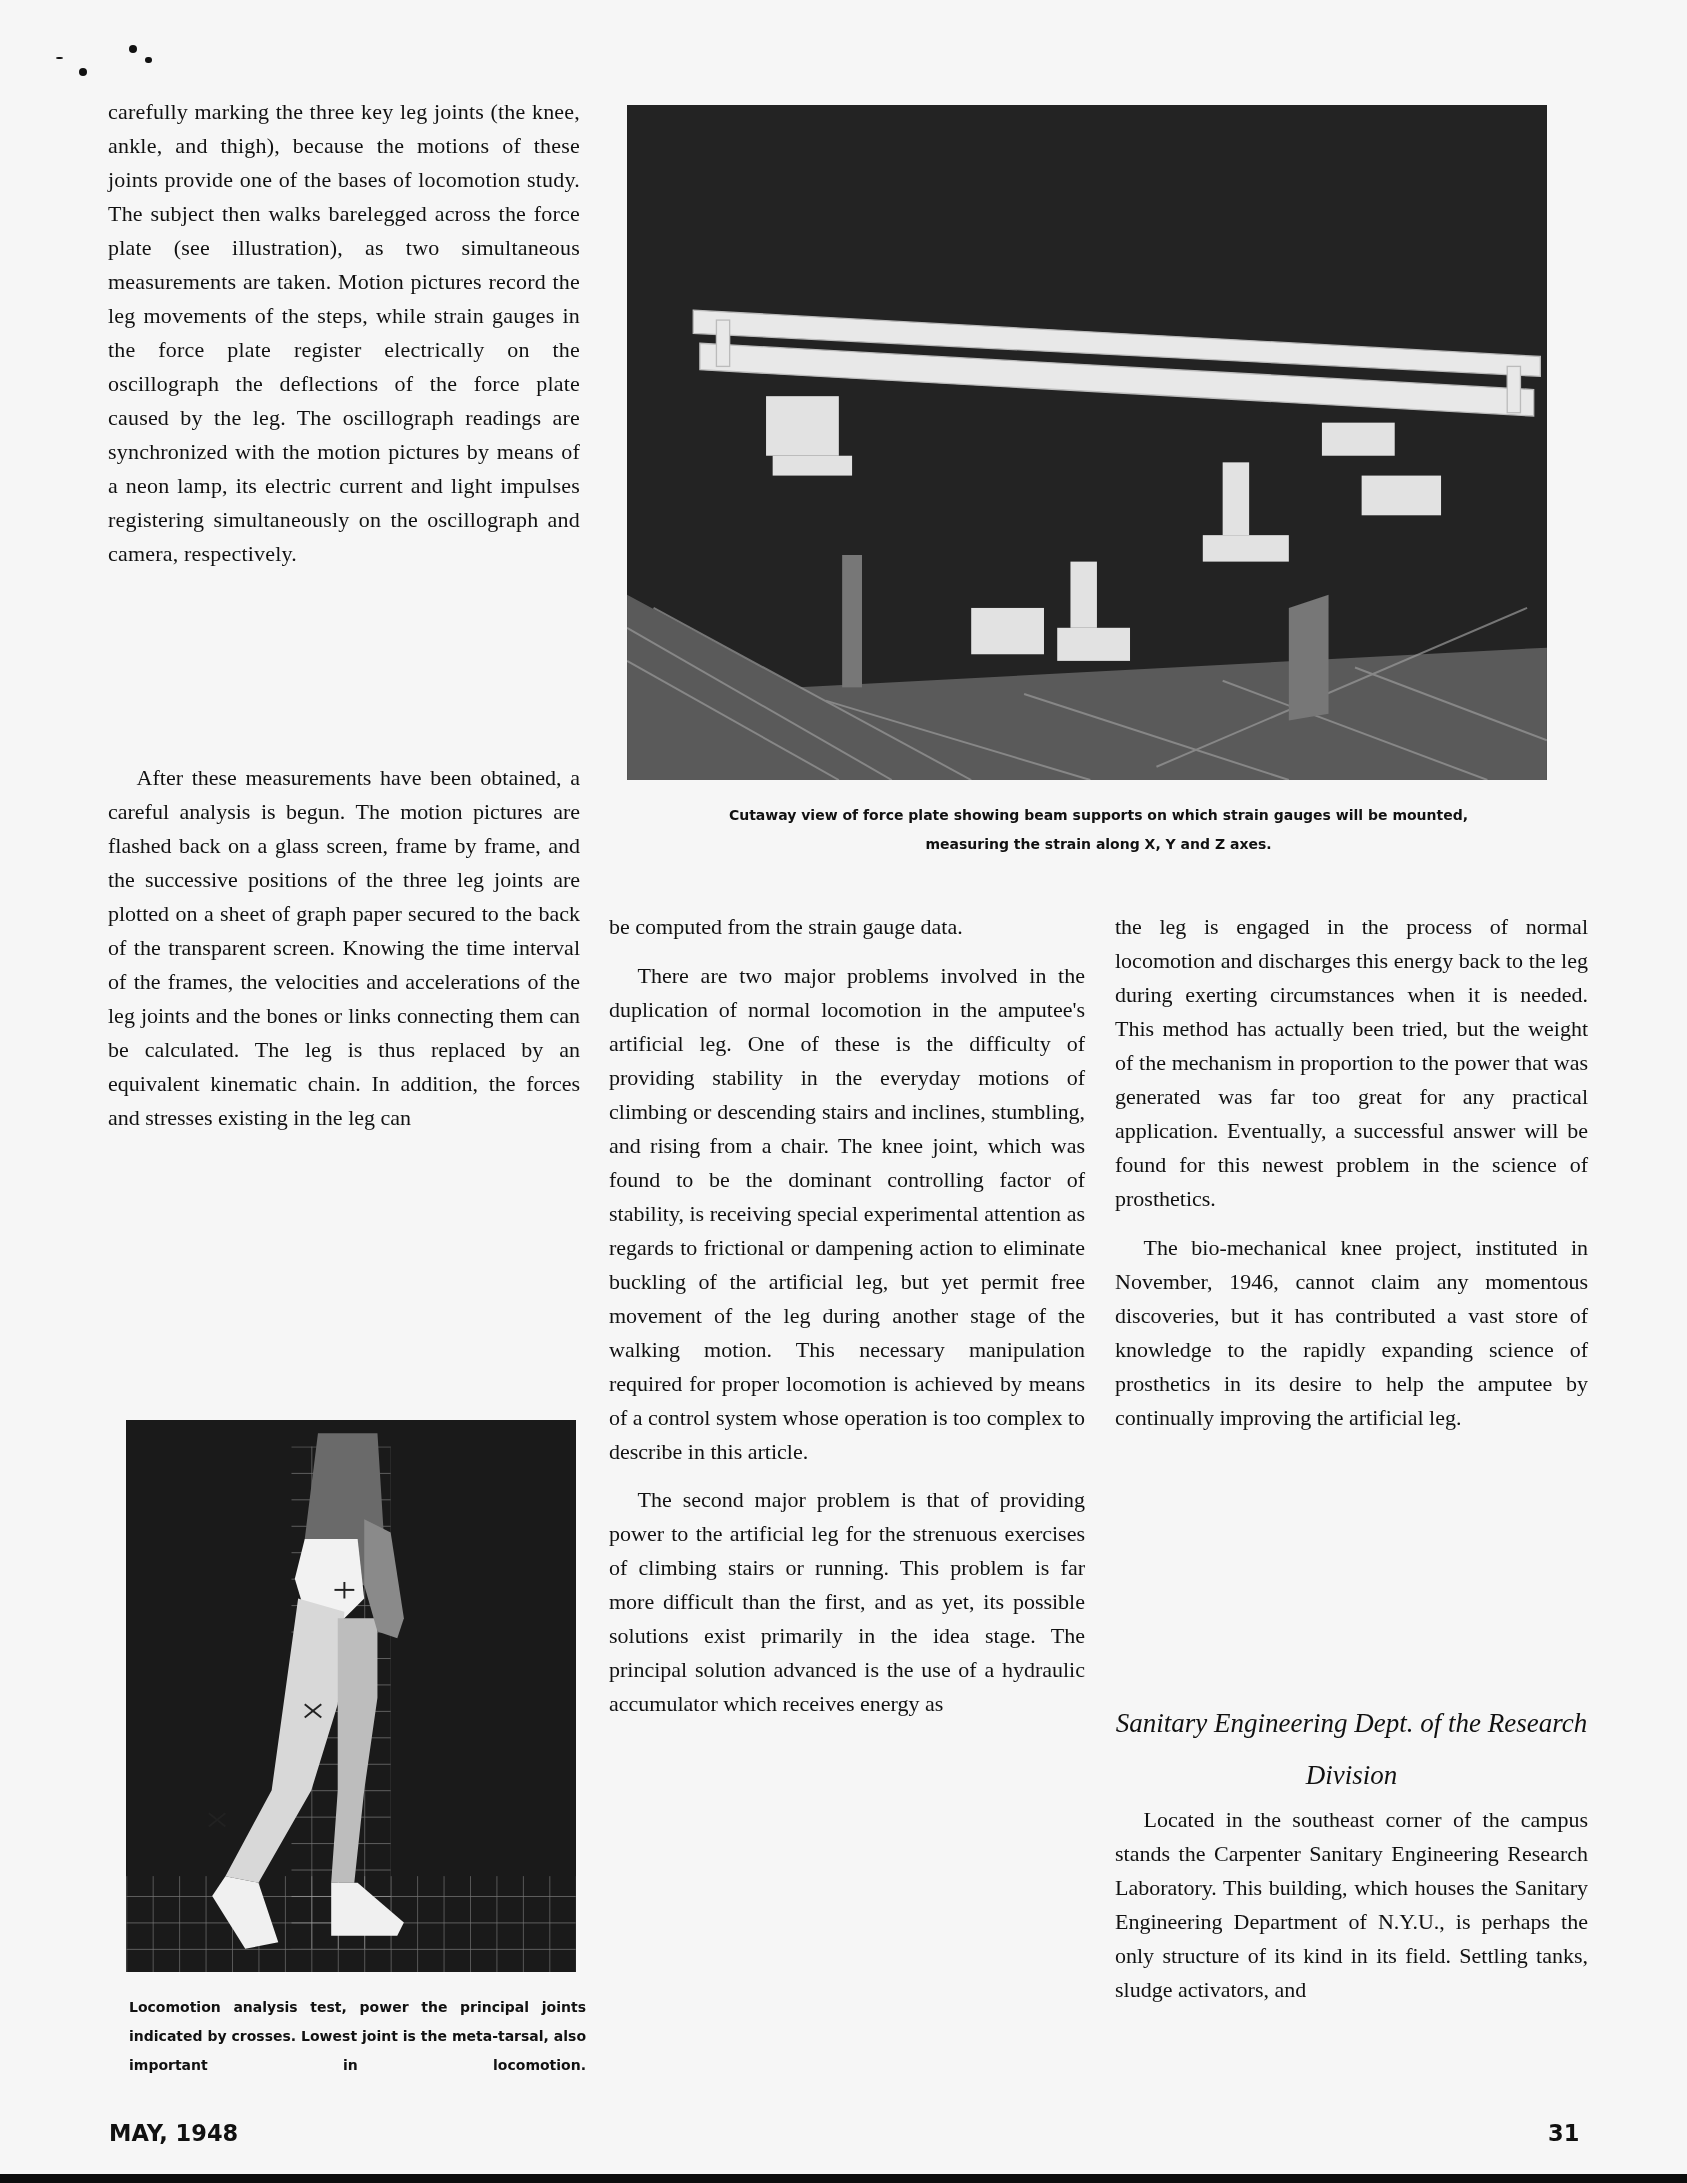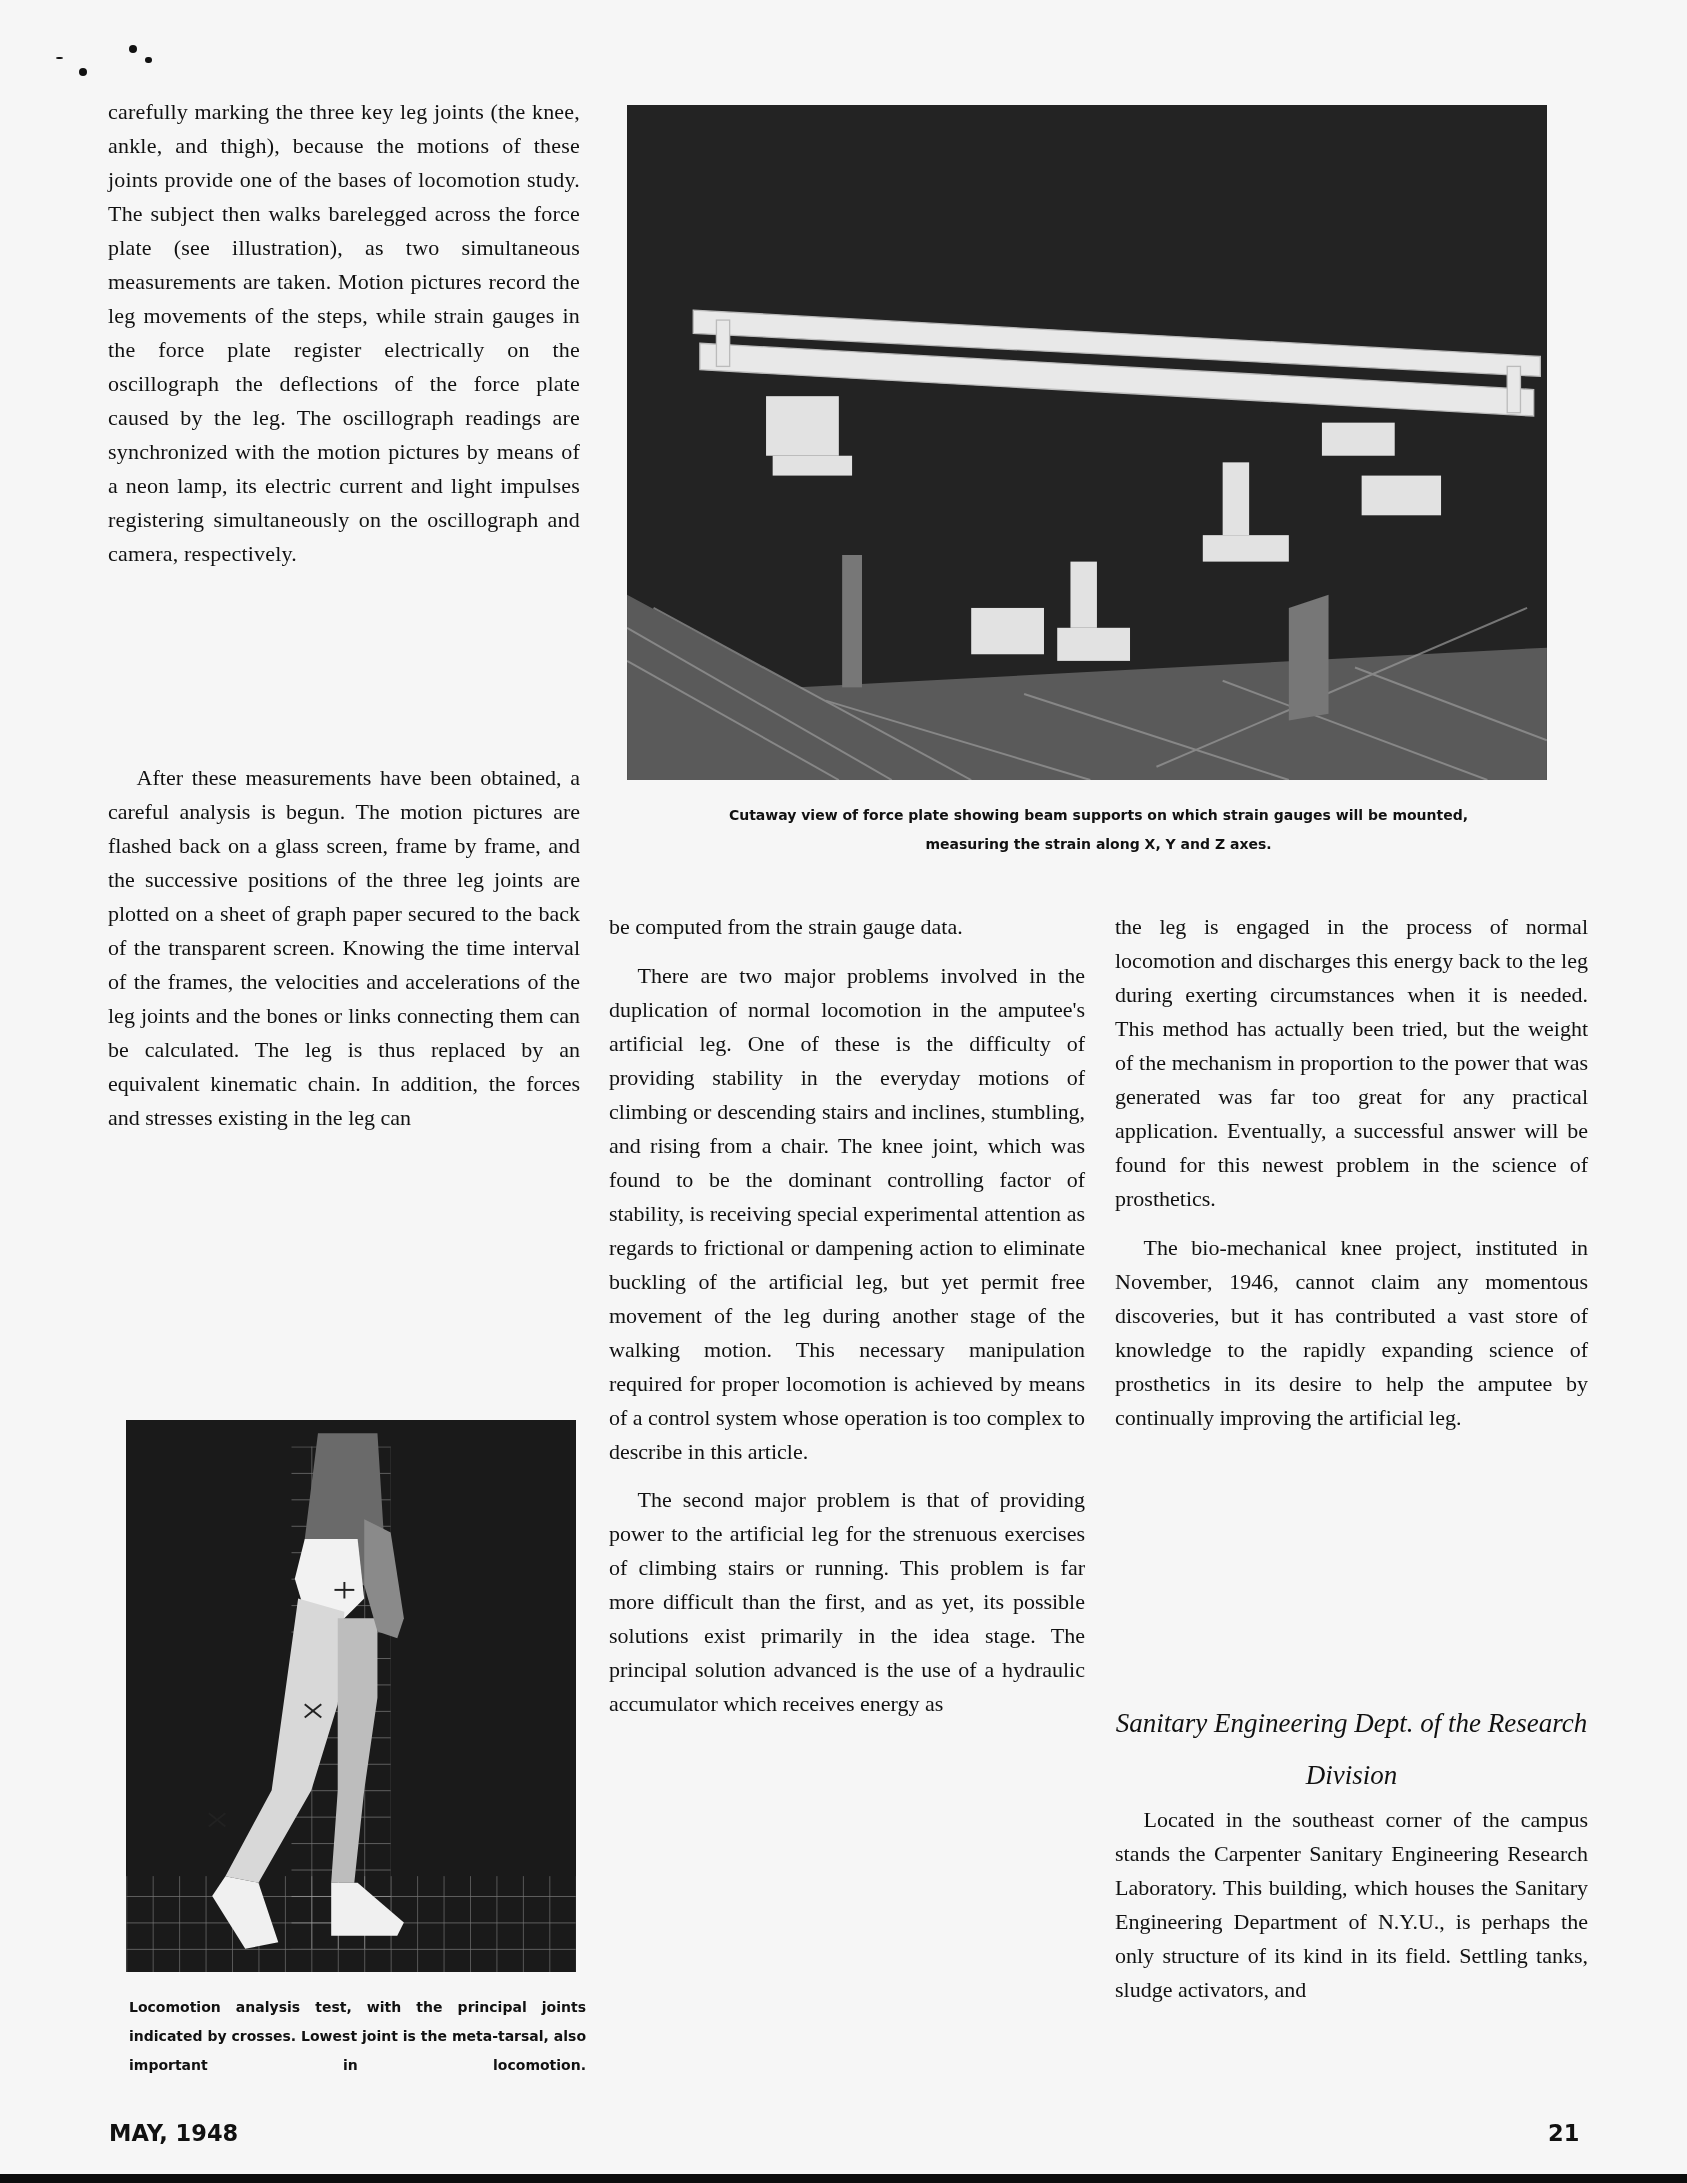--- a/index.html
+++ b/index.html
@@ -117,36 +117,36 @@
       <line x1="315" y1="257" x2="345" y2="257"></line>
         <line x1="330" y1="245" x2="330" y2="270"></line>
       <line x1="270" y1="430" x2="295" y2="450"></line>
         <line x1="295" y1="430" x2="270" y2="450"></line>
       <line x1="125" y1="595" x2="150" y2="615"></line>
         <line x1="150" y1="595" x2="125" y2="615"></line>
     </g>
   </svg>
 </div>
 
-<div class="caption" id="caption-locomotion">Locomotion analysis test, with the principal joints indicated by crosses. Lowest joint is the meta-tarsal, also important in locomotion.</div>
+<div class="caption" id="caption-locomotion">Locomotion analysis test, power the principal joints indicated by crosses. Lowest joint is the meta-tarsal, also important in locomotion.</div>
 
 <div class="col" id="col2">
   <p>be computed from the strain gauge data.</p>
   <p class="indent">There are two major problems involved in the duplication of normal locomotion in the amputee's artificial leg. One of these is the difficulty of providing stability in the everyday motions of climbing or descending stairs and inclines, stumbling, and rising from a chair. The knee joint, which was found to be the dominant controlling factor of stability, is receiving special experimental attention as regards to frictional or dampening action to eliminate buckling of the artificial leg, but yet permit free movement of the leg during another stage of the walking motion. This necessary manipulation required for proper locomotion is achieved by means of a control system whose operation is too complex to describe in this article.</p>
   <p class="indent">The second major problem is that of providing power to the artificial leg for the strenuous exercises of climbing stairs or running. This problem is far more difficult than the first, and as yet, its possible solutions exist primarily in the idea stage. The principal solution advanced is the use of a hydraulic accumulator which receives energy as</p>
 </div>
 
 <div class="col" id="col3">
   <p>the leg is engaged in the process of normal locomotion and discharges this energy back to the leg during exerting circumstances when it is needed. This method has actually been tried, but the weight of the mechanism in proportion to the power that was generated was far too great for any practical application. Eventually, a successful answer will be found for this newest problem in the science of prosthetics.</p>
   <p class="indent">The bio-mechanical knee project, instituted in November, 1946, cannot claim any momentous discoveries, but it has contributed a vast store of knowledge to the rapidly expanding science of prosthetics in its desire to help the amputee by continually improving the artificial leg.</p>
 </div>
 
 <div class="section-heading">Sanitary Engineering Dept. of the Research Division</div>
 
 <div class="col" id="col3-after">
   <p class="indent">Located in the southeast corner of the campus stands the Carpenter Sanitary Engineering Research Laboratory. This building, which houses the Sanitary Engineering Department of N.Y.U., is perhaps the only structure of its kind in its field. Settling tanks, sludge activators, and</p>
 </div>
 
 <div class="footer" id="footer-date">MAY, 1948</div>
-<div class="footer" id="footer-page">21</div>
+<div class="footer" id="footer-page">31</div>
 
 <div class="bottom-bar"></div>
 
 
 </body></html>

